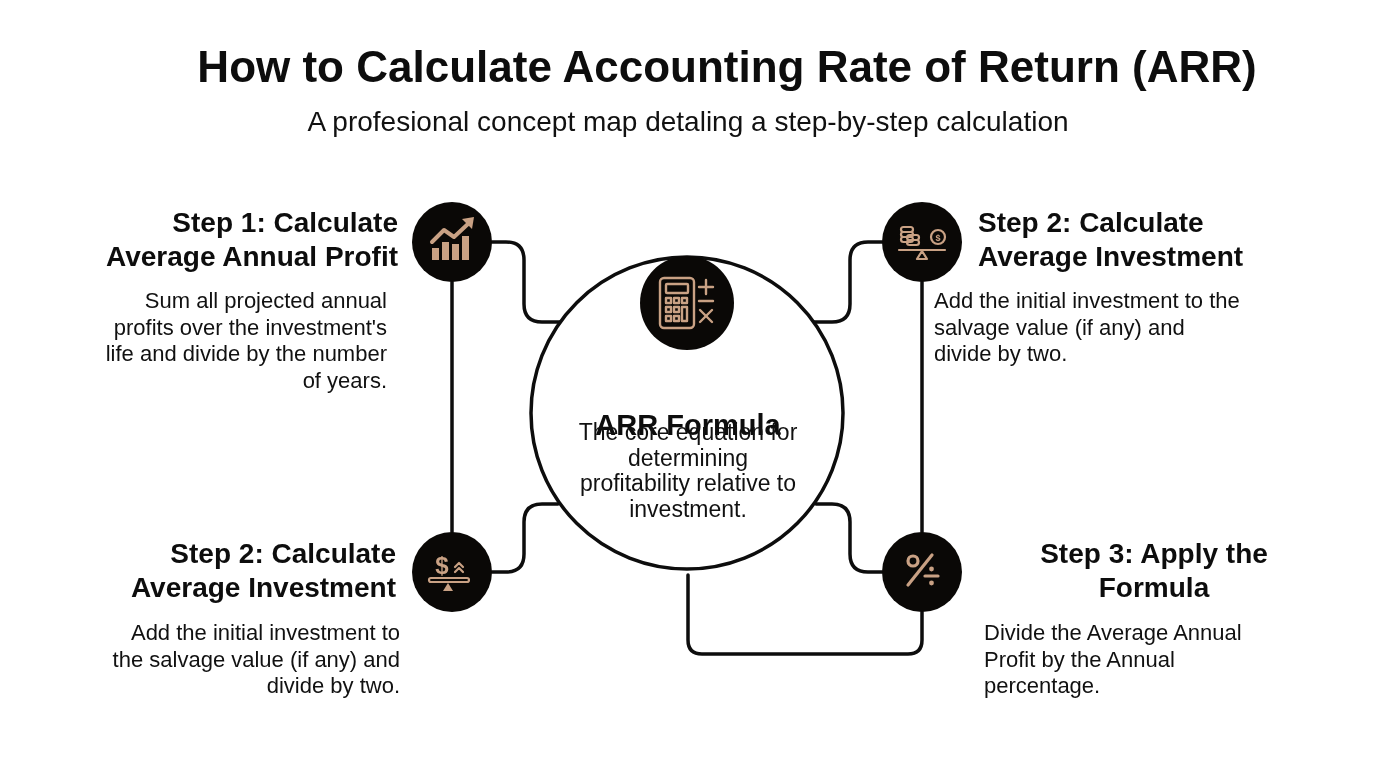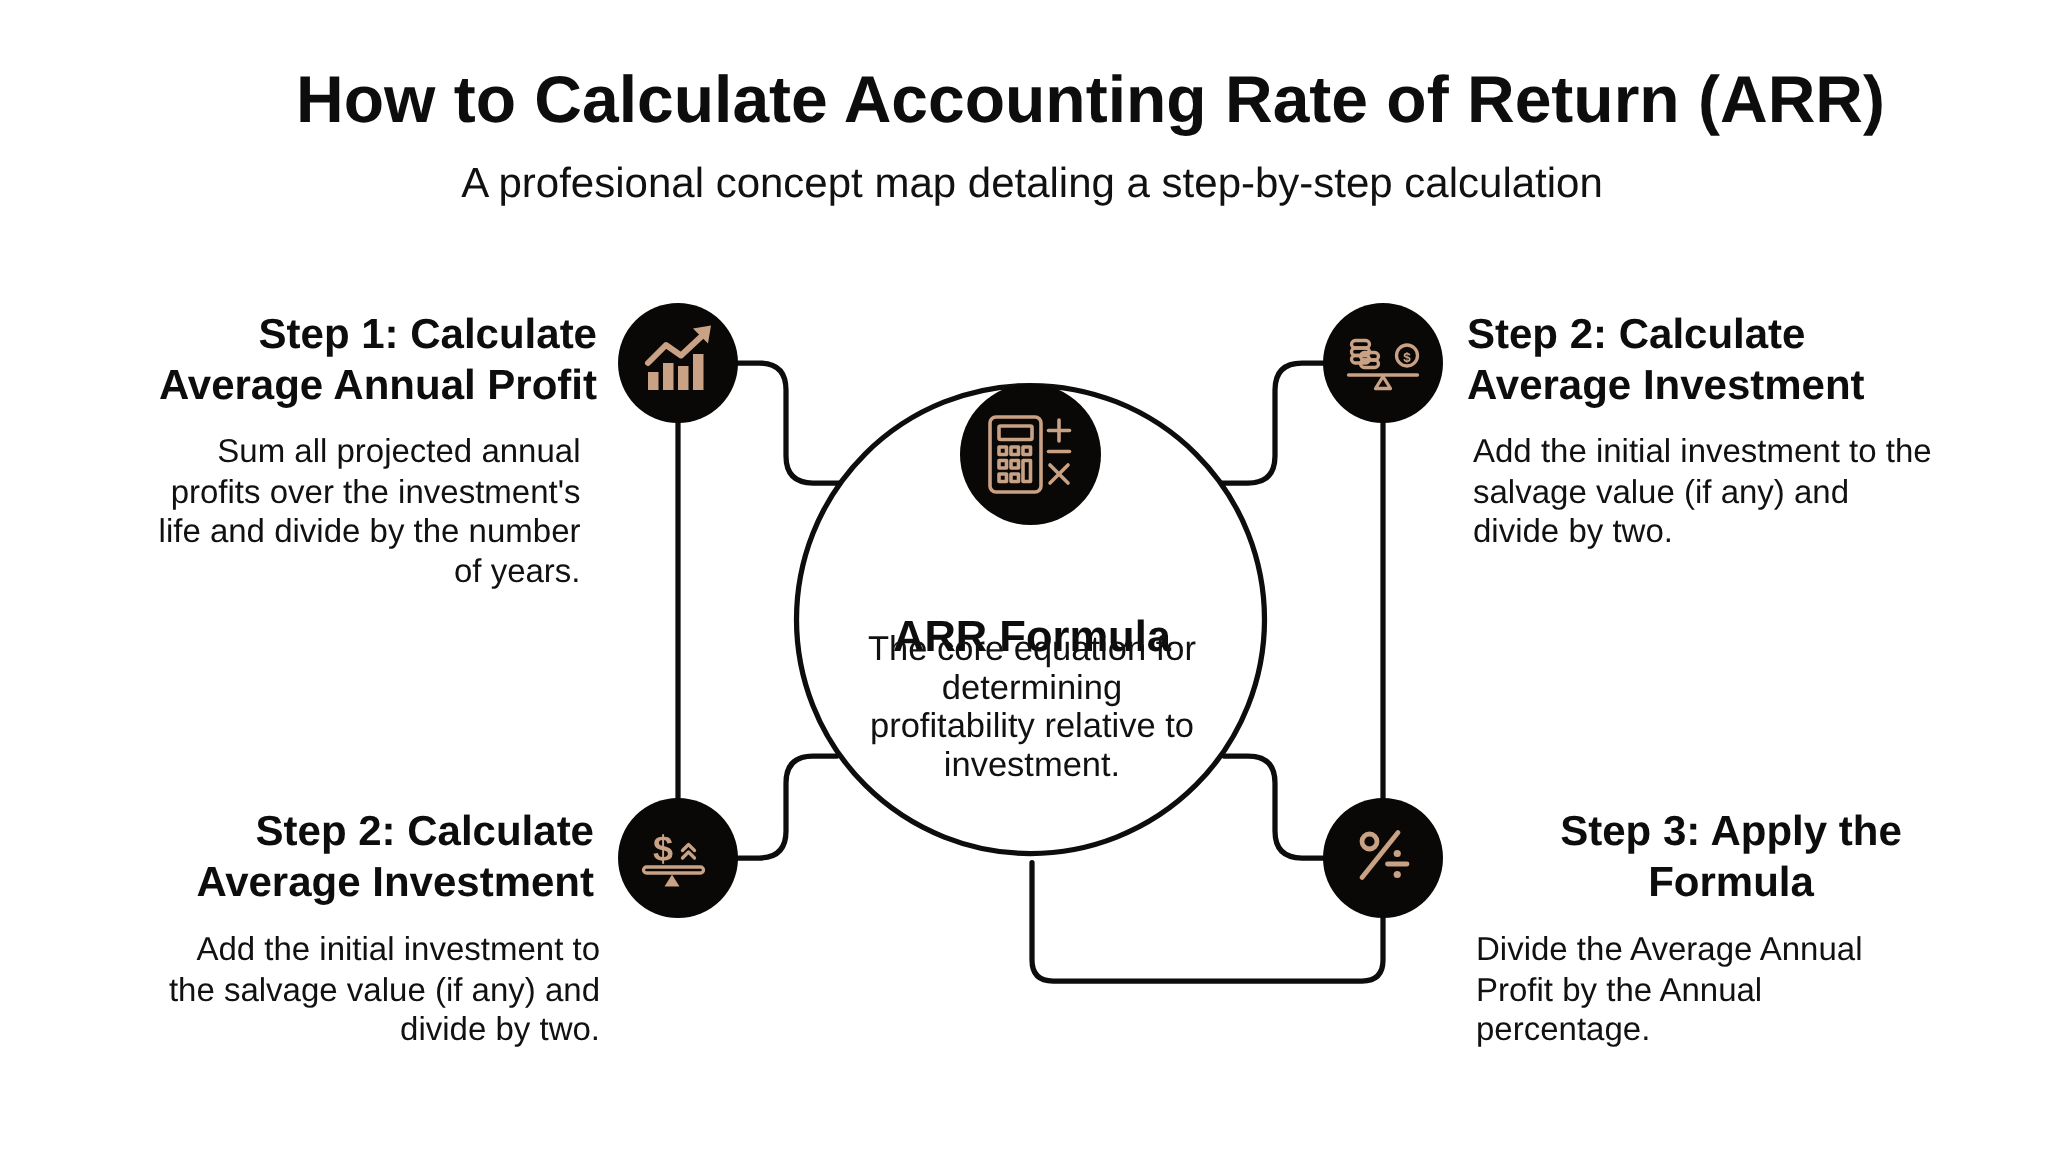--- a/index.html
+++ b/index.html
@@ -109,21 +109,21 @@
       <line x1="17" y1="48" x2="63" y2="48"></line>
       <polygon points="40,49 35,57 45,57"></polygon>
     </g>
     <text x="56" y="39" font-size="9" text-anchor="middle" fill="#c9a184" font-family="Liberation Sans, sans-serif" font-weight="700">$</text>
   </svg>
 </div>
 <div class="step-title left" style="left:978px; width:360px; top:206px;">
   <div>Step 2: Calculate</div>
   <div>Average Investment</div>
 </div>
-<div class="step-desc left" style="left:982px; width:360px; top:288px;">
+<div class="step-desc left" style="left:934px; width:360px; top:288px;">
   <div>Add the initial investment to the</div>
   <div>salvage value (if any) and</div>
   <div>divide by two.</div>
 </div>
 
 <div class="icon-circle" style="left:412px; top:532px; width:80px; height:80px;">
   <svg width="80" height="80" viewBox="0 0 80 80">
     <text x="30" y="42" font-size="24" text-anchor="middle" fill="#c9a184" font-family="Liberation Sans, sans-serif" font-weight="700">$</text>
     <g fill="none" stroke="#c9a184" stroke-width="2.2" stroke-linecap="round" stroke-linejoin="round">
       <polyline points="43,35 47,31 51,35"></polyline>

